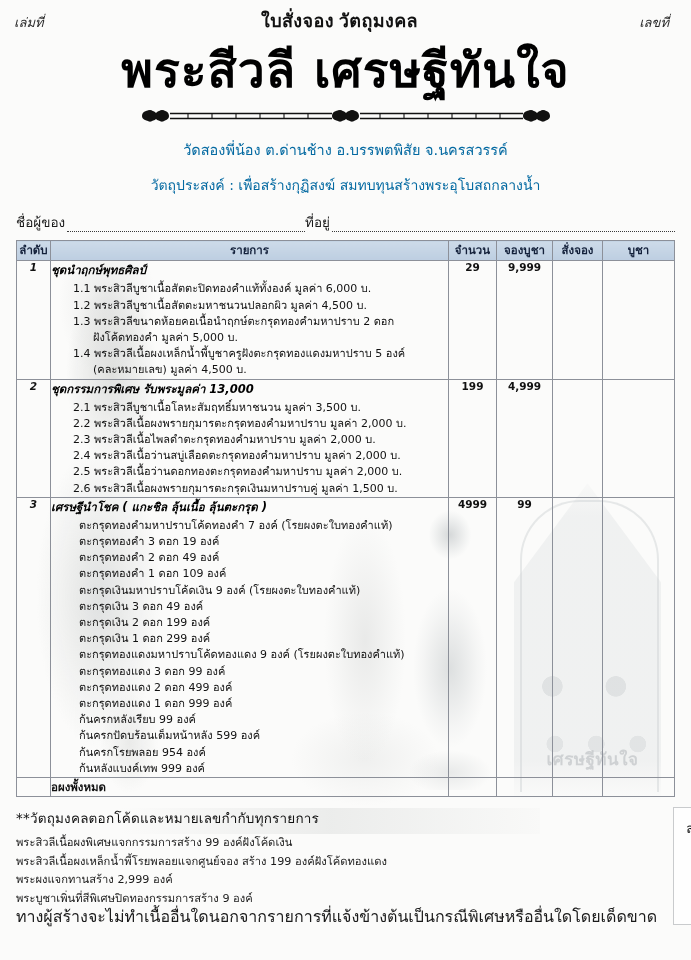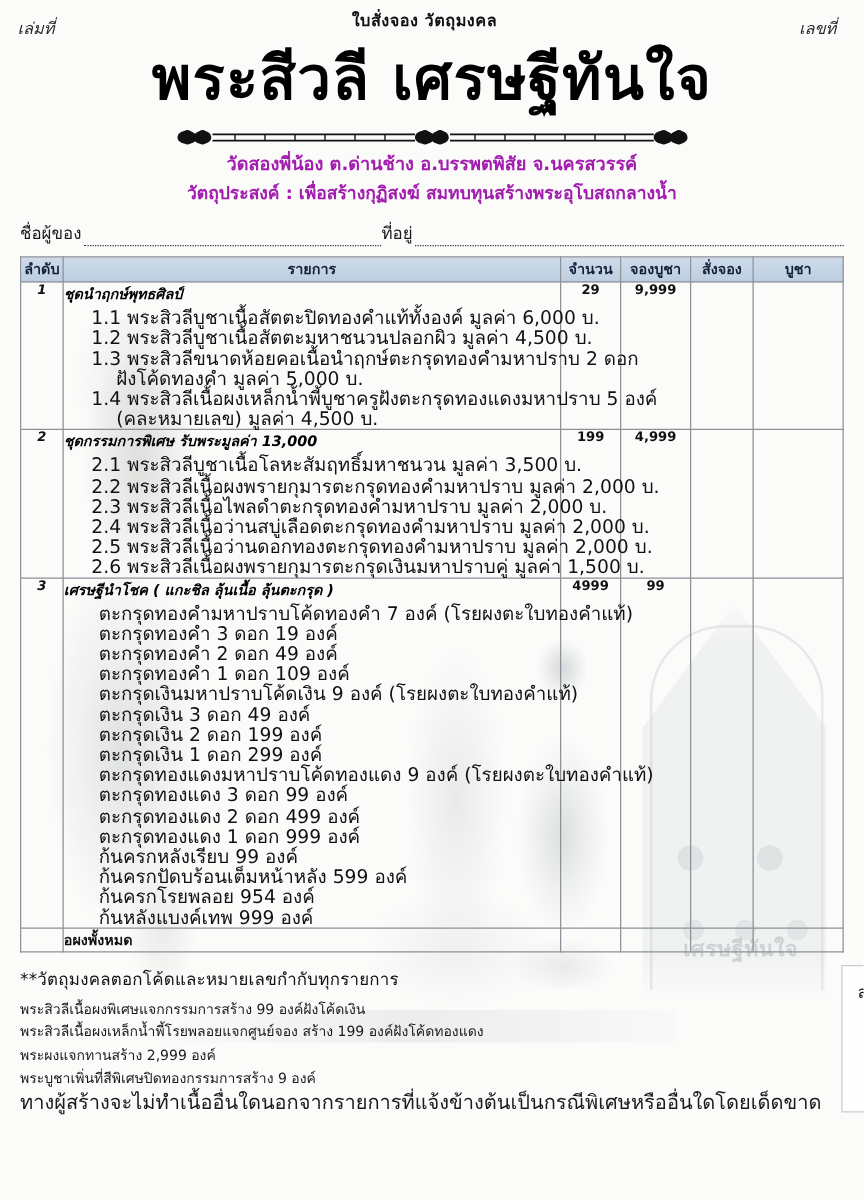--- a/index.html
+++ b/index.html
@@ -123,47 +123,48 @@
     top: 12px;
     font-size: 13px;
     color: #2a2a2a;
     font-weight: 500;
     font-style: italic;
   }
   .corner-left  { left: 14px; }
   .corner-right { right: 22px; }
 
   .kicker {
-    font-size: 13px;
+    font-size: 18px;
     color: #111;
     font-weight: 700;
     letter-spacing: 0.4px;
     margin: 0 12px 1px 0;
     line-height: 1.25;
+    font-family: Liberation Serif, serif;
   }
   .main-title {
     font-size: 48px;
     line-height: 1.05;
     font-weight: 900;
     color: #000;
     letter-spacing: 1px;
     margin: 12px;
     white-space: nowrap;
   }
   .divider-wrap {
     margin: 2px auto 1px auto;
     width: 420px;
     height: 18px;
   }
   .sub-line {
     font-size: 14.5px;
-    font-weight: 700;
-    color: #a21caf;
+    font-weight: 400;
+    color: #0369a1;
     line-height: 1.35;
-    margin: 4px;
+    margin: 16px;
   }
   .sub-line.purpose {
     font-size: 14px;
   }
 
   
   .fields {
     position: relative;
     z-index: 2;
     margin-top: 11px;
@@ -241,21 +242,21 @@
   td.desc { padding: 3px 4px 5px 6px; }
 
   .grp-title {
     font-weight: 800;
     font-style: italic;
     font-size: 11.5px;
     margin-bottom: 2px;
     color: #000;
   }
   .sub-item {
-    font-size: 15px;
+    font-size: 11px;
     line-height: 16.2px;
     padding-left: 22px;
     color: #111;
     white-space: nowrap;
   }
   .sub-item.cont { padding-left: 42px; }
   .sec3 .sub-item { padding-left: 28px; }
 
   td.total {
     font-weight: 700;

